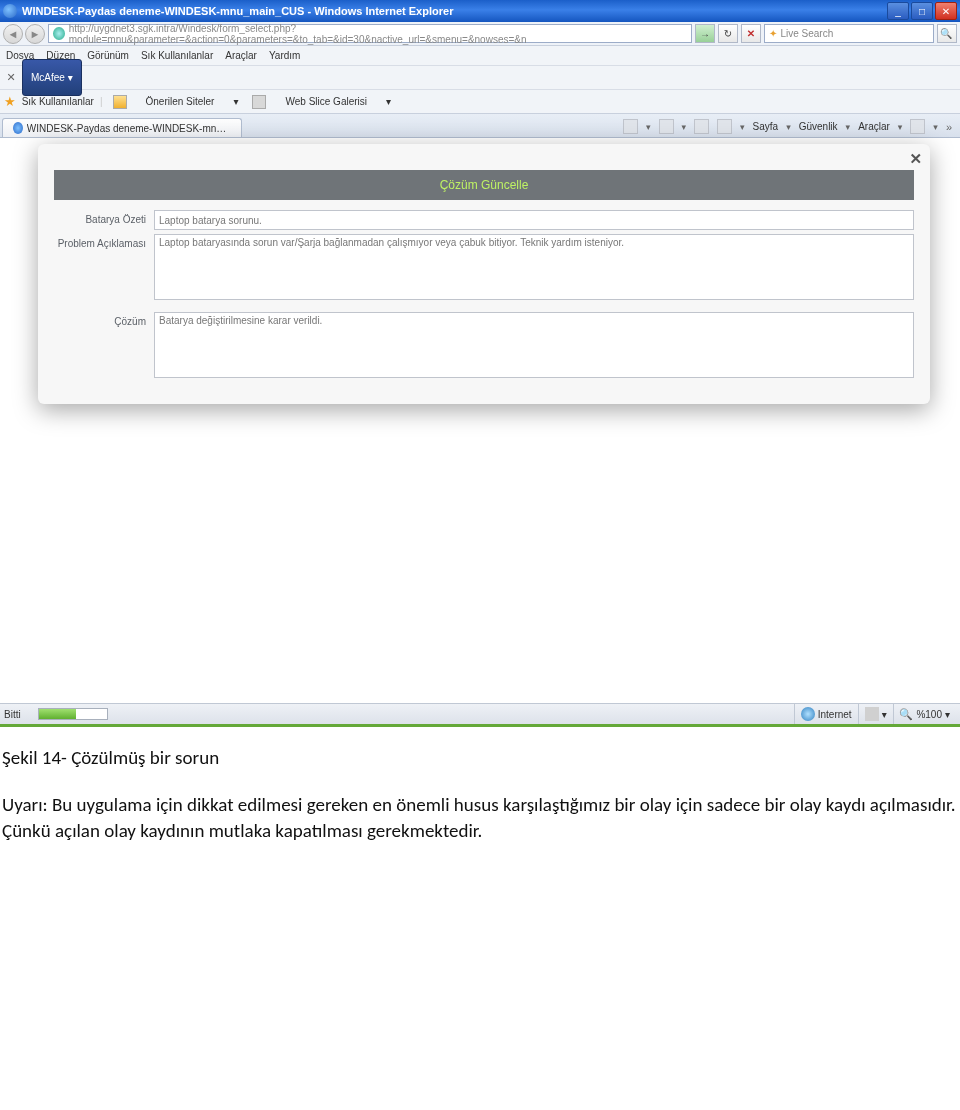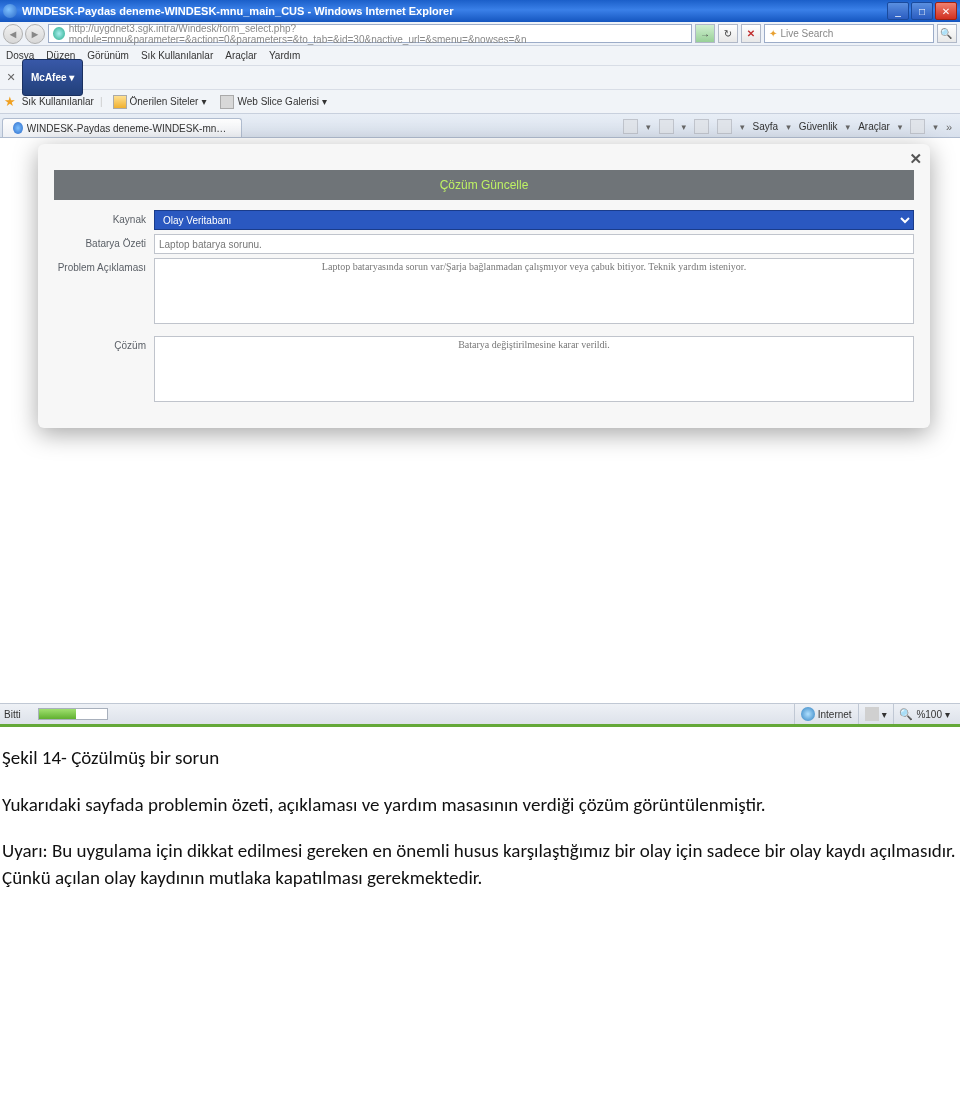--- a/index.html
+++ b/index.html
@@ -25,26 +25,26 @@
 .search-box { width: 170px; height: 19px; background: #fff; border: 1px solid #9cacc8; font-size: 10px; color: #888; padding: 0 4px; display: flex; align-items: center; gap: 3px; }
 .search-box .mag { color: #e8a030; }
 
 
 .menubar { background: #f1f4f8; height: 20px; display: flex; align-items: center; border-bottom: 1px solid #d8dde6; padding: 0 6px; gap: 12px; font-size: 10px; color: #333; }
 .menubar span { cursor: default; }
 
 
 .mcafee-row { background: #f1f4f8; height: 24px; display: flex; align-items: center; border-bottom: 1px solid #d8dde6; padding: 0 4px; gap: 4px; }
 .mcafee-x { width: 14px; color: #666; font-size: 11px; text-align: center; }
-.mcafee-badge { background: linear-gradient(#3858a8,#22407a); color: #fff; padding: 12px 8px; border-radius: 3px; font-size: 10px; font-weight: bold; border: 1px solid #1a3060; }
+.mcafee-badge { background: linear-gradient(#3858a8,#22407a); color: #fff; padding: 12px 8px; border-radius: 3px; font-size: 10px; font-weight: normal; border: 1px solid #1a3060; }
 
 
 .fav-row { background: #f1f4f8; height: 24px; display: flex; align-items: center; border-bottom: 1px solid #c8d0dd; padding: 0 4px; gap: 6px; font-size: 10px; color: #333; }
 .fav-star { color: #f0a020; font-size: 13px; }
-.fav-item { display: flex; align-items: center; gap: 3px; padding: 0 4px; }
+.fav-item { display: flex; align-items: center; gap: 19px; padding: 0 4px; }
 .fav-item .icn { width: 14px; height: 14px; background: #d8d8d8; border: 1px solid #aaa; display: inline-block; }
 .fav-item .icn.y { background: linear-gradient(#ffe090,#f0b030); }
 
 
 .tab-row { background: linear-gradient(#e8eef6,#d8e0ec); height: 24px; display: flex; align-items: flex-end; border-bottom: 1px solid #b0bccf; padding: 0 2px; }
 .tab-row .tab { background: linear-gradient(#fdfdfd,#eef0f4); border: 1px solid #b0bccf; border-bottom: none; padding: 3px 10px; font-size: 10px; color: #333; display: flex; align-items: center; gap: 4px; border-radius: 3px 3px 0 0; max-width: 240px; }
 .tab-row .tab .ie-ico { width: 12px; height: 12px; background: radial-gradient(#7cc0ff,#2a68c8); border-radius: 50%; }
 .tab-row .rtools { margin-left: auto; display: flex; align-items: center; gap: 8px; padding: 0 6px 3px 0; font-size: 10px; color: #333; }
 .tab-row .rtools .ico { width: 15px; height: 15px; background: #e0e4ea; border: 1px solid #c0c4cc; display: inline-block; }
 .tab-row .rtools .dd { color: #666; font-size: 9px; }
@@ -53,21 +53,21 @@
 .page-area { position: relative; height: 565px; background: #fff; }
 .modal-shell { position: absolute; left: 38px; right: 30px; top: 6px; border-radius: 6px; box-shadow: 0 6px 24px rgba(0,0,0,0.35); background: #f7f7f7; padding-bottom: 20px; }
 .modal-close { position: absolute; right: 8px; top: 6px; font-size: 15px; color: #555; font-weight: bold; cursor: pointer; }
 .modal-head { background: #6f7478; color: #bef264; font-size: 12px; padding: 8px 12px; margin: 26px 16px 0 16px; text-align: center; }
 .form-area { padding: 10px 16px 0 16px; }
 .frow { display: flex; margin-bottom: 4px; }
 .flabel { width: 100px; text-align: right; color: #5a5f66; font-size: 10px; padding: 4px 8px 0 0; }
 .fcontrol { flex: 1; }
 .fcontrol select { width: 100%; height: 20px; background: #2a58c0; color: #fff; border: 1px solid #1a3c8a; font-size: 10px; padding: 0 4px; }
 .fcontrol input[type=text] { width: 100%; height: 20px; border: 1px solid #c0c4cc; font-size: 10px; padding: 0 4px; background: #fff; color: #777; }
-.fcontrol textarea { width: 100%; height: 66px; border: 1px solid #c0c4cc; font-size: 10px; padding: 2px 4px; background: #fff; color: #777; resize: none; font-family: Liberation Serif, serif; text-align: center; }
+.fcontrol textarea { width: 100%; height: 66px; border: 1px solid #c0c4cc; font-size: 10px; padding: 2px 4px; background: #fff; color: #777; resize: none; font-family: Liberation Sans, sans-serif; }
 
 
 .statusbar { background: linear-gradient(#eef1f6,#dde2ea); height: 21px; border-top: 1px solid #c0c8d4; display: flex; align-items: center; font-size: 10px; color: #333; padding: 0 4px; }
 .statusbar .left { flex: 1; display:flex; align-items:center; gap:17px;}
 .statusbar .progbar{width:70px;height:12px;background:#fff;border:1px solid #a8b0bc;position:relative;}
 .statusbar .progbar::before{content:"";position:absolute;left:0;top:0;bottom:0;width:55%;background:linear-gradient(#a0e070,#60b030);}
 .statusbar .sec { display: flex; align-items: center; gap: 3px; padding: 0 6px; border-left: 1px solid #c0c8d4; height: 100%; }
 .statusbar .sec .ico { width: 14px; height: 14px; background: radial-gradient(#b0e0ff,#3080c0); border-radius: 50%; display: inline-block; }
 
 
@@ -167,28 +167,20 @@
 </div>
 
 <div class="page-area">
   <div class="modal-shell">
     <div class="modal-close">✕</div>
     <div class="modal-head">
       <span>Çözüm Güncelle</span>
     </div>
     <div class="form-area">
 
-      <div class="frow">
-        <div class="flabel">Kaynak</div>
-        <div class="fcontrol">
-          <select>
-            <option>Olay Veritabanı</option>
-          </select>
-        </div>
-      </div>
 
       <div class="frow">
         <div class="flabel">Batarya Özeti</div>
         <div class="fcontrol">
           <input type="text" value="Laptop batarya sorunu." style="">
         </div>
       </div>
 
       <div class="frow">
         <div class="flabel">Problem Açıklaması</div>
@@ -225,15 +217,14 @@
     <span style="font-size:11px">🔍</span>
     <span>%100</span>
     <span class="dd">▾</span>
   </div>
 </div>
 
 <div class="green-line"></div>
 
 <div class="doc">
   <p>Şekil 14- Çözülmüş bir sorun</p>
-  <p>Yukarıdaki sayfada problemin özeti, açıklaması ve yardım masasının verdiği çözüm görüntülenmiştir.</p>
   <p>Uyarı: Bu uygulama için dikkat edilmesi gereken en önemli husus karşılaştığımız bir olay için sadece bir olay kaydı açılmasıdır. Çünkü açılan olay kaydının mutlaka kapatılması gerekmektedir.</p>
 </div>
 
 </body></html>

